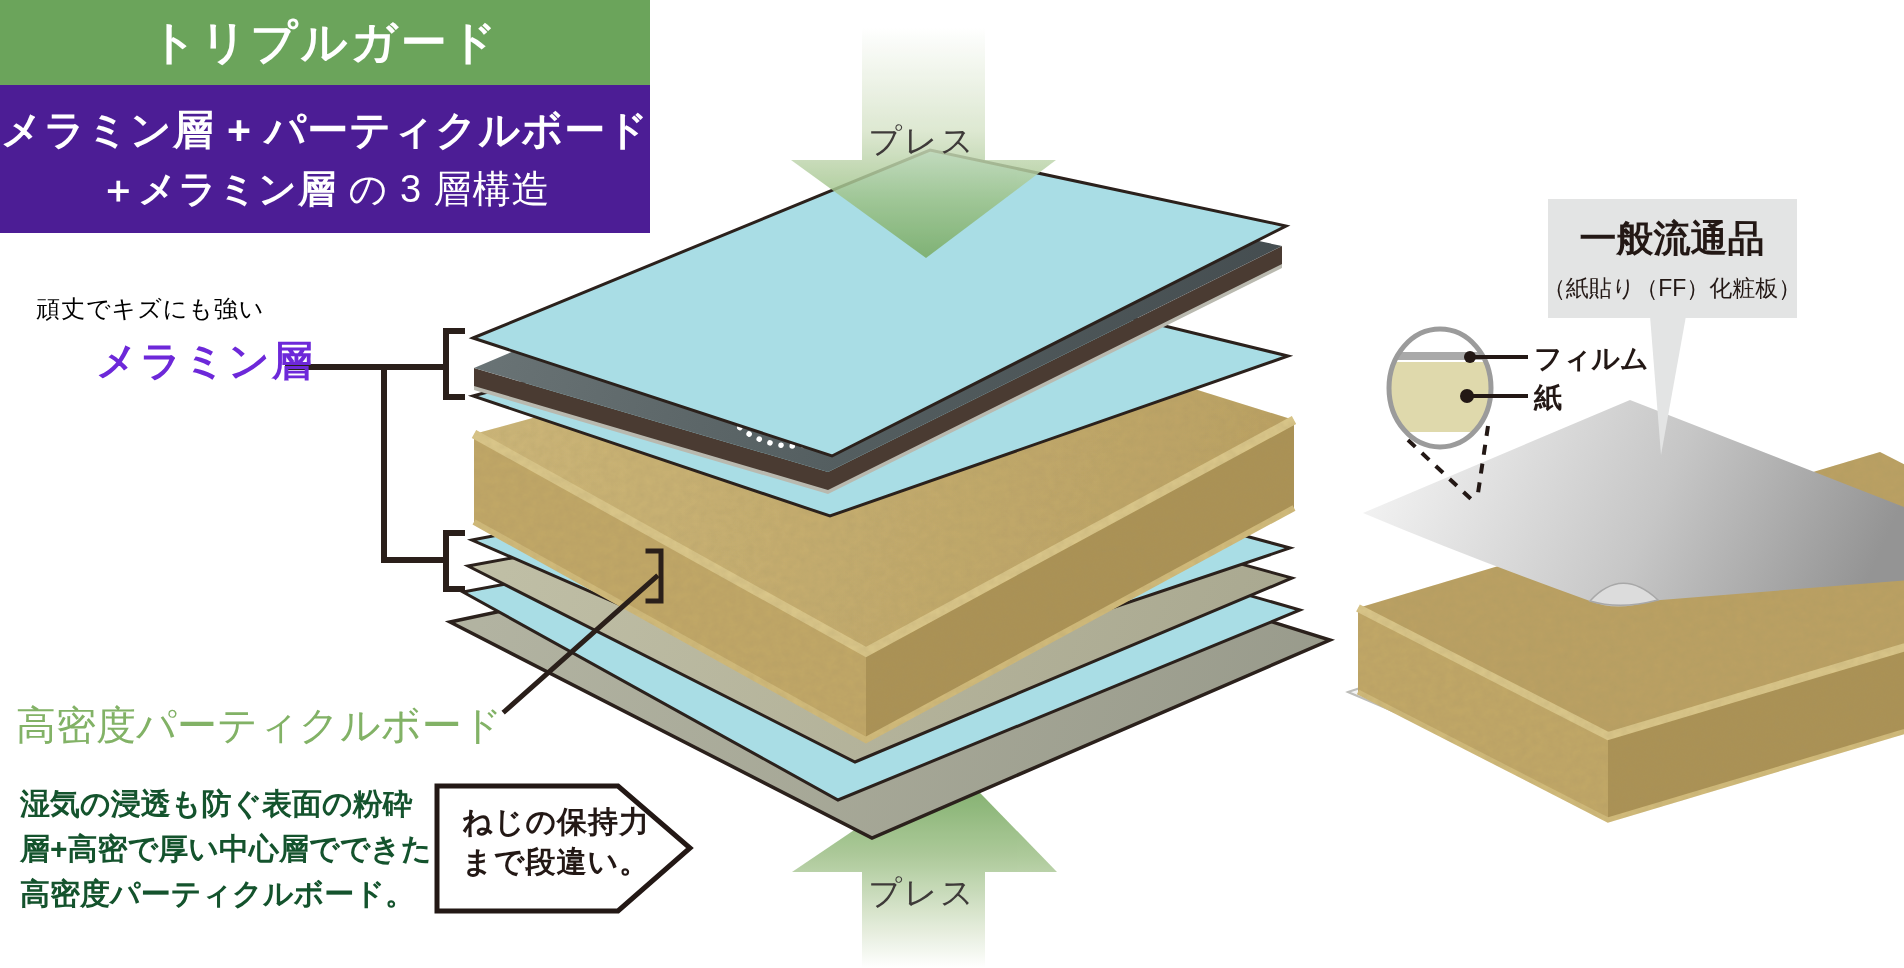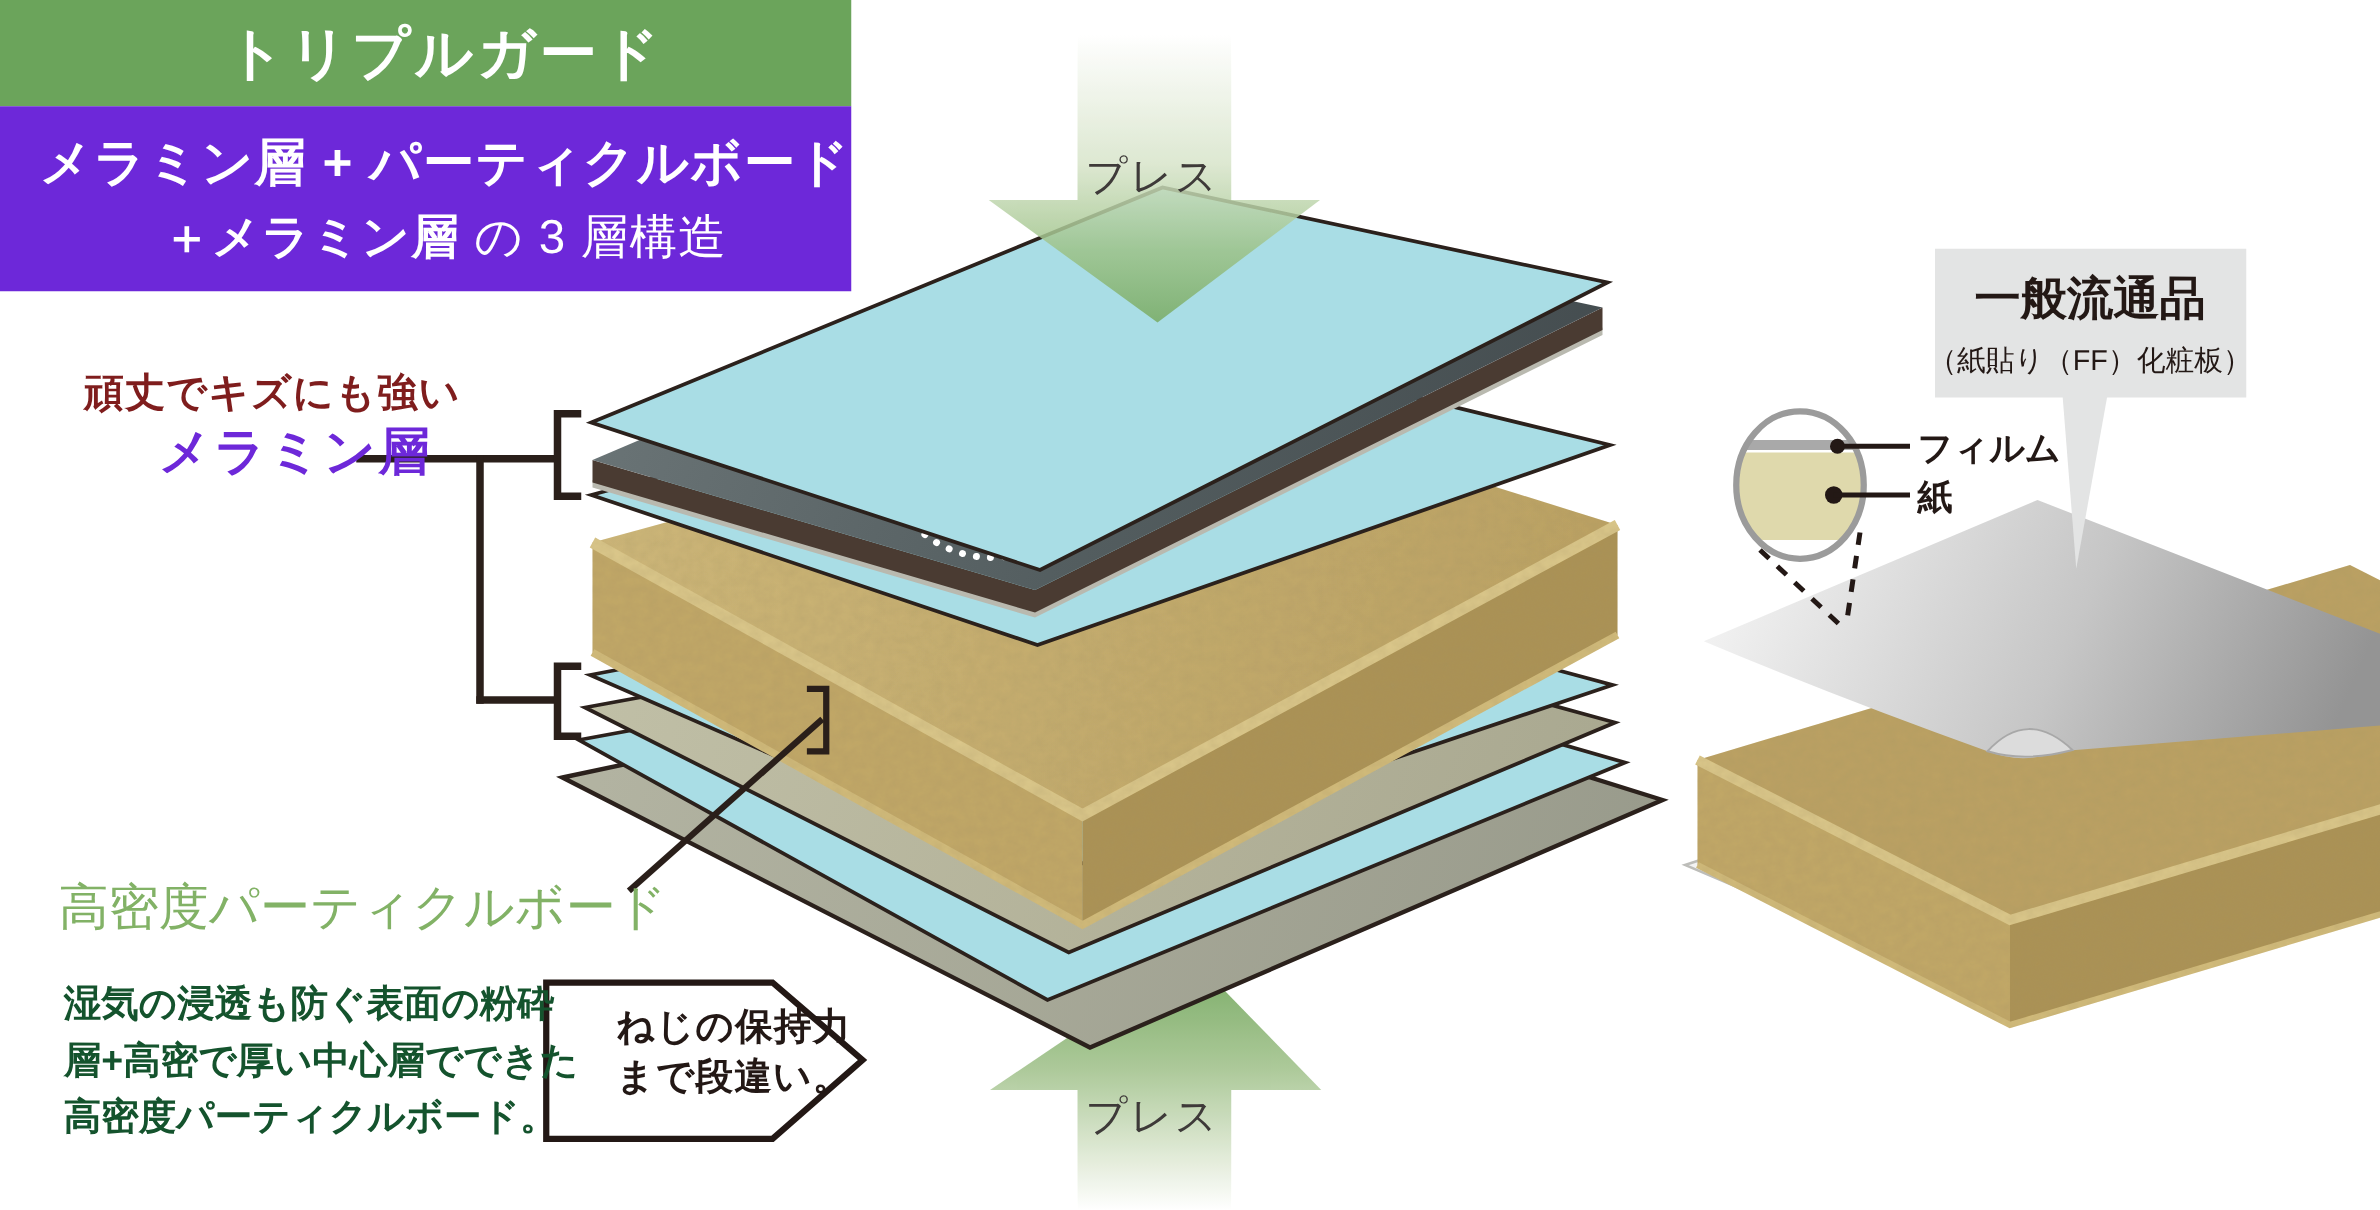--- a/index.html
+++ b/index.html
@@ -1,40 +1,40 @@
 <!DOCTYPE html>
 <html><head>
 <meta charset="utf-8">
 <style>
   html,body{margin:0;padding:0;}
   body{
     width:1904px;height:968px;position:relative;overflow:hidden;
     background:#ffffff;
     font-family:"Liberation Sans","DejaVu Sans",sans-serif;
   }
-  .abs{position:absolute;padding-left:31px;}
+  .abs{position:absolute;}
   
   .green-bar{
     left:0;top:0;width:650px;height:85px;background:#6BA45B;
     display:flex;align-items:center;justify-content:center;
   }
   .green-bar .t{
     color:#fff;font-size:46px;font-weight:bold;letter-spacing:3px;
   }
   .gray-box{
-    left:0;top:85px;width:650px;height:148px;background:#6d28d9;
+    left:0;top:85px;width:650px;height:148px;background:#4c1d95;
     display:flex;flex-direction:column;align-items:center;justify-content:center;
     gap:6px;color:#fff;
   }
   .gray-box .l1{font-size:41px;font-weight:bold;letter-spacing:1px;}
   .gray-box .l2{font-size:38px;letter-spacing:1px;text-align:center;}
   .gray-box .l2 .b{font-weight:bold;}
   .gray-box .l2 .r{font-weight:normal;}
   
-  .tough-label{left:36px;top:293px;font-size:32px;font-weight:bold;color:#7f1d1d;letter-spacing:1px;}
+  .tough-label{left:36px;top:293px;font-size:24px;font-weight:normal;color:#000000;letter-spacing:1px;}
   .melamine-label{left:96px;top:334px;font-size:41px;font-weight:bold;color:#6d28d9;letter-spacing:2px;}
   .board-label{left:16px;top:698px;font-size:40px;font-weight:normal;color:#82B266;letter-spacing:0px;}
   .desc-text{
     left:20px;top:781px;font-size:30px;font-weight:bold;color:#14532d;
     line-height:45px;white-space:pre-line;letter-spacing:0px;
   }
   .badge-text{
     left:462px;top:802px;font-size:30px;font-weight:bold;color:#231815;
     line-height:40px;white-space:pre-line;letter-spacing:1px;
   }

